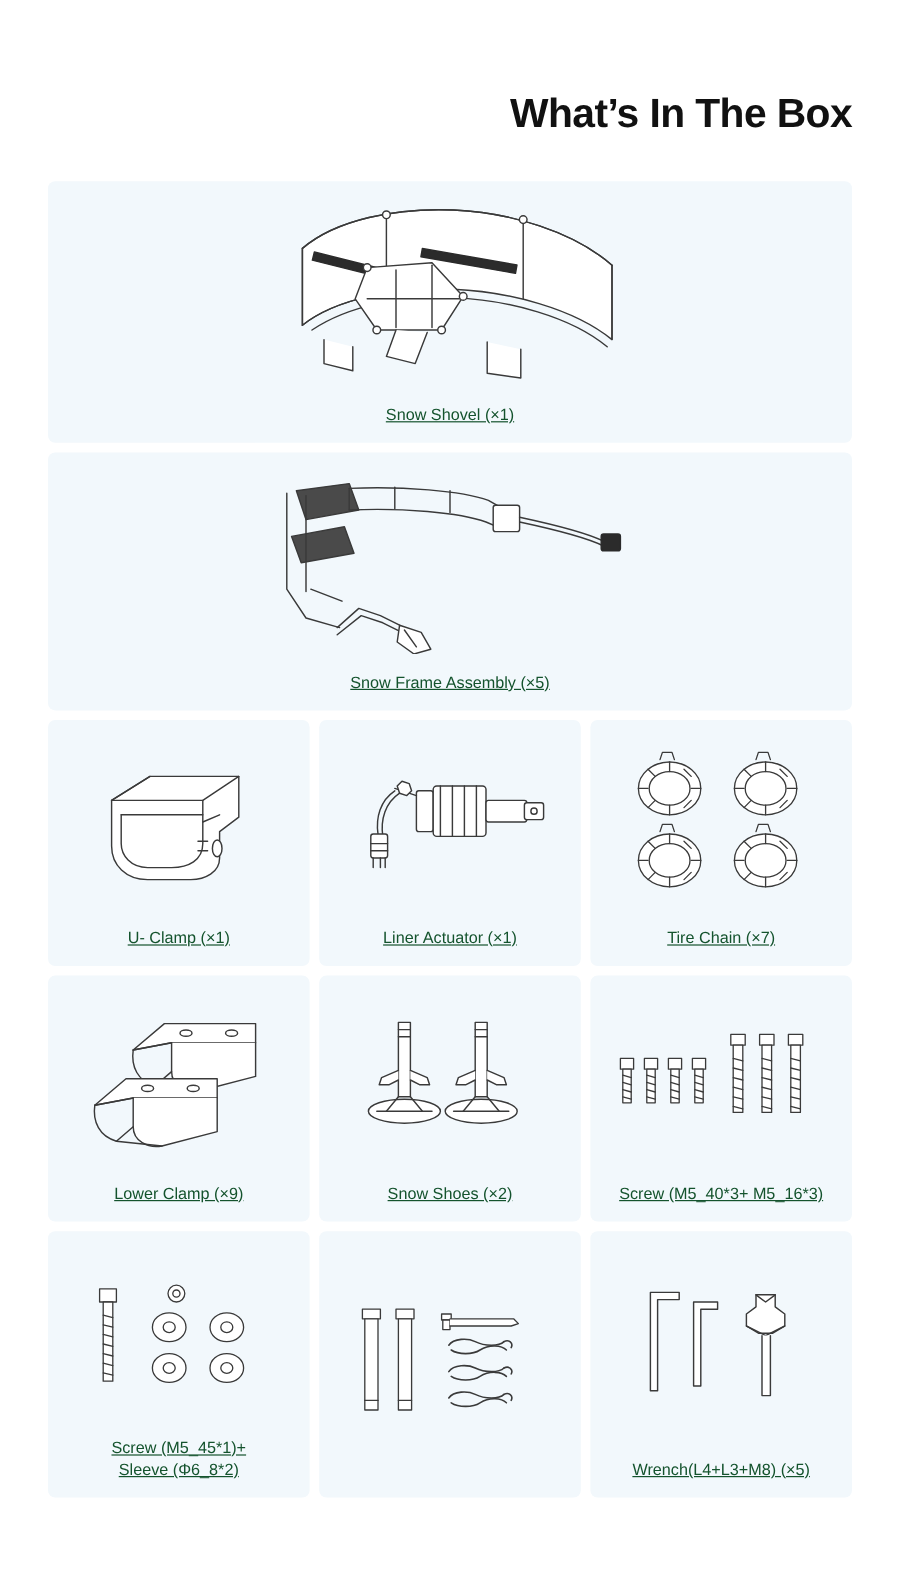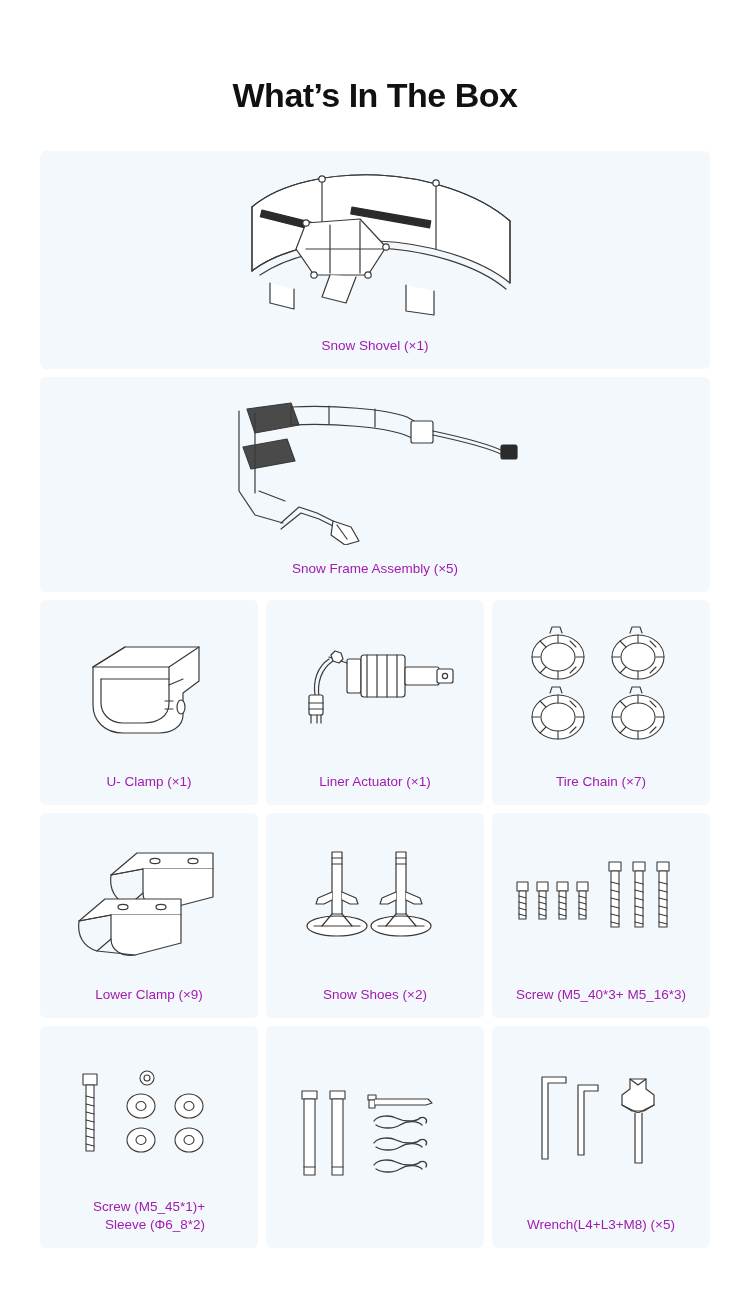--- a/index.html
+++ b/index.html
@@ -11,21 +11,21 @@
     font-family: "Liberation Sans", sans-serif;
     color: #1a1a1a;
   }
   .page {
     width: 750px;
     min-height: 1316px;
     padding: 0 40px 20px 40px;
     background: #ffffff;
   }
   .page-title {
-    text-align: center;
+    text-align: right;
     font-size: 34px;
     font-weight: bold;
     letter-spacing: -0.5px;
     margin: 76px 0 36px 0;
     color: #111;
   }
   .grid {
     display: flex;
     flex-wrap: wrap;
     gap: 8px;
@@ -43,25 +43,26 @@
   .cell.third { width: calc((100% - 16px) / 3); }
   .art {
     flex: 1 1 auto;
     display: flex;
     align-items: center;
     justify-content: center;
     width: 100%;
   }
   .caption {
     font-size: 13.5px;
-    color: #a21caf;
-    text-align: right;
+    color: #14532d;
+    text-align: center;
     line-height: 1.35;
     margin-top: 6px;
     white-space: pre-line;
+    text-decoration: underline;
   }
   .h-shovel { height: 218px; }
   .h-frame { height: 215px; }
   .h-row { height: 205px; }
   .h-row2 { height: 222px; }
   svg { display: block; }
 </style>
 </head>
 <body>
 

